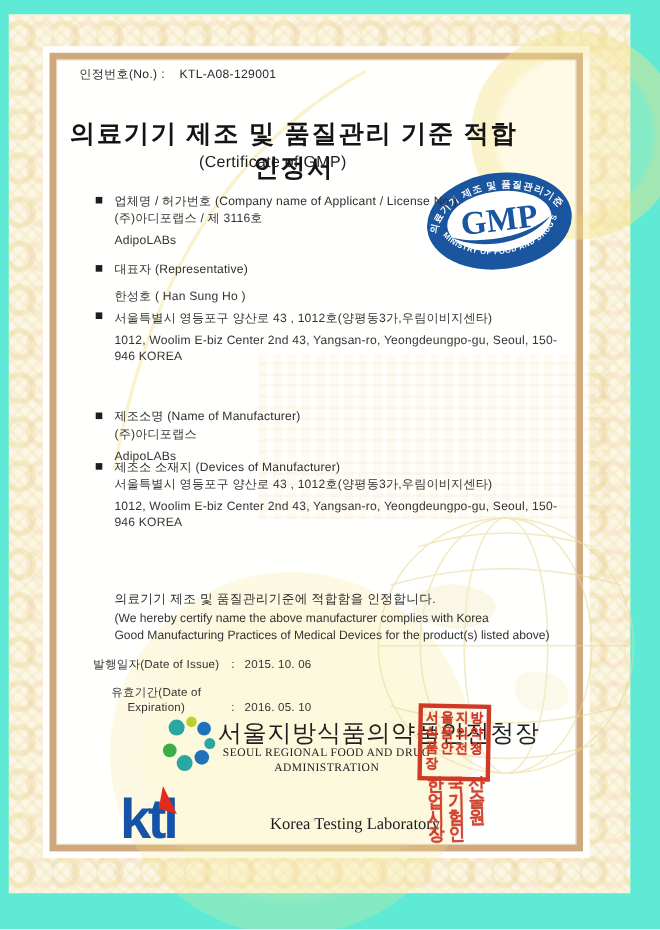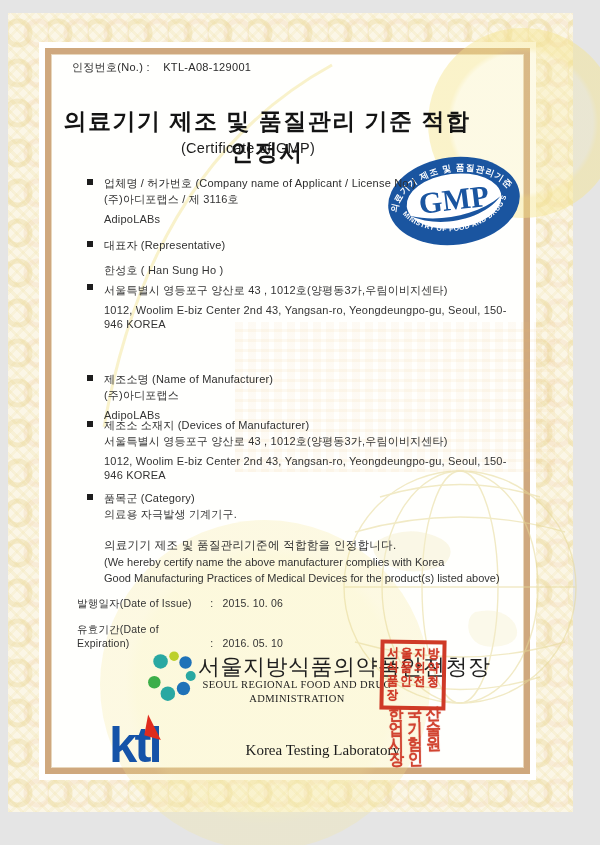--- a/index.html
+++ b/index.html
@@ -1,16 +1,16 @@
 <!DOCTYPE html>
 <html><head>
 <meta charset="utf-8">
 <style>
   html,body{margin:0;padding:0;background:#ffffff;}
-  .page{position:relative;width:600px;height:845px;background:#e5e5e5;overflow:hidden;
+  .page{position:relative;width:600px;height:845px;background:#5eead4;overflow:hidden;
         font-family:"Liberation Sans",sans-serif;color:#222;}
 
   
   .pattern-band{position:absolute;left:8px;top:13px;width:565px;height:799px;
     background-color:#fbf6e6;
     background-image:
       radial-gradient(circle at 10px 20px, transparent 9px, rgba(233,214,150,.40) 10px 14px, transparent 15px),
       radial-gradient(circle at 30px 20px, transparent 9px, rgba(242,210,178,.30) 10px 14px, transparent 15px),
       repeating-linear-gradient(45deg, rgba(240,226,172,.28) 0 3px, transparent 3px 9px),
       repeating-linear-gradient(-45deg, rgba(240,226,172,.22) 0 3px, transparent 3px 9px);
@@ -51,21 +51,21 @@
   .fline + .fline{margin-top:6px;}
   .f0{top:176px}.f1{top:238px}.f2{top:281px}.f3{top:372px}.f4{top:418px}.f5{top:491px}
 
   
   .statement{position:absolute;left:104px;top:537px;right:60px;}
   .st-ko{font-size:11.5px;color:#2c2c2c;line-height:17px;letter-spacing:.3px;}
   .st-en{font-size:11px;color:#333;line-height:16px;}
 
   
   .daterow{position:absolute;left:77px;font-size:10.5px;color:#333;letter-spacing:.2px;}
-  .daterow .dlabel{display:inline-block;width:130px;}
+  .daterow .dlabel{display:inline-block;width:130px;text-align:center;}
   .daterow .sep{display:inline-block;margin:0 6px 0 0;}
   .daterow .dval{display:inline-block;}
   .issue{top:597px}.expire{top:623px}
 
   
   .fda-emblem{position:absolute;left:146px;top:650px;width:52px;height:52px;}
   .fda-ko{position:absolute;left:198px;top:652px;font-family:"Liberation Serif",serif;
           font-size:22px;letter-spacing:.5px;color:#1f1f1f;white-space:nowrap;}
   .fda-en{position:absolute;left:192px;top:678px;width:210px;text-align:center;
           font-family:"Liberation Serif",serif;font-size:10.5px;line-height:13.5px;
@@ -163,25 +163,20 @@
     <span class="bullet"></span>
     <div class="flabel">제조소명 (Name of Manufacturer)</div>
     <div class="fline">(주)아디포랩스</div>
     <div class="fline">AdipoLABs</div>
   </div>
   <div class="field f4">
     <span class="bullet"></span>
     <div class="flabel">제조소 소재지 (Devices of Manufacturer)</div>
     <div class="fline">서울특별시 영등포구 양산로 43 , 1012호(양평동3가,우림이비지센타)</div>
     <div class="fline">1012, Woolim E-biz Center 2nd 43, Yangsan-ro, Yeongdeungpo-gu, Seoul, 150-946 KOREA</div>
-  </div>
-  <div class="field f5">
-    <span class="bullet"></span>
-    <div class="flabel">품목군 (Category)</div>
-    <div class="fline">의료용 자극발생 기계기구.</div>
   </div>
 
   <div class="statement">
     <div class="st-ko">의료기기 제조 및 품질관리기준에 적합함을 인정합니다.</div>
     <div class="st-en">(We hereby certify name the above manufacturer complies with Korea</div>
     <div class="st-en">Good Manufacturing Practices of Medical Devices for the product(s) listed above)</div>
   </div>
 
   <div class="daterow issue">
     <span class="dlabel">발행일자(Date of Issue)</span>

